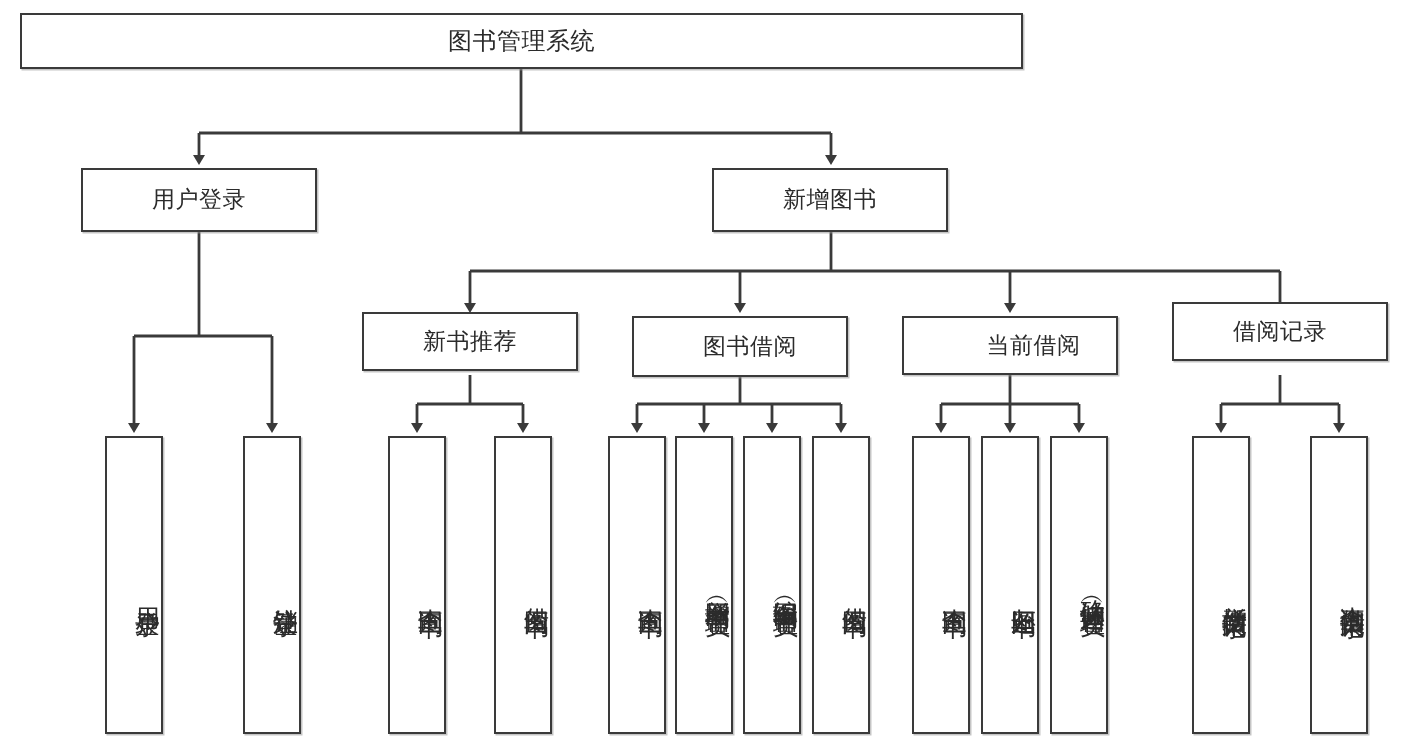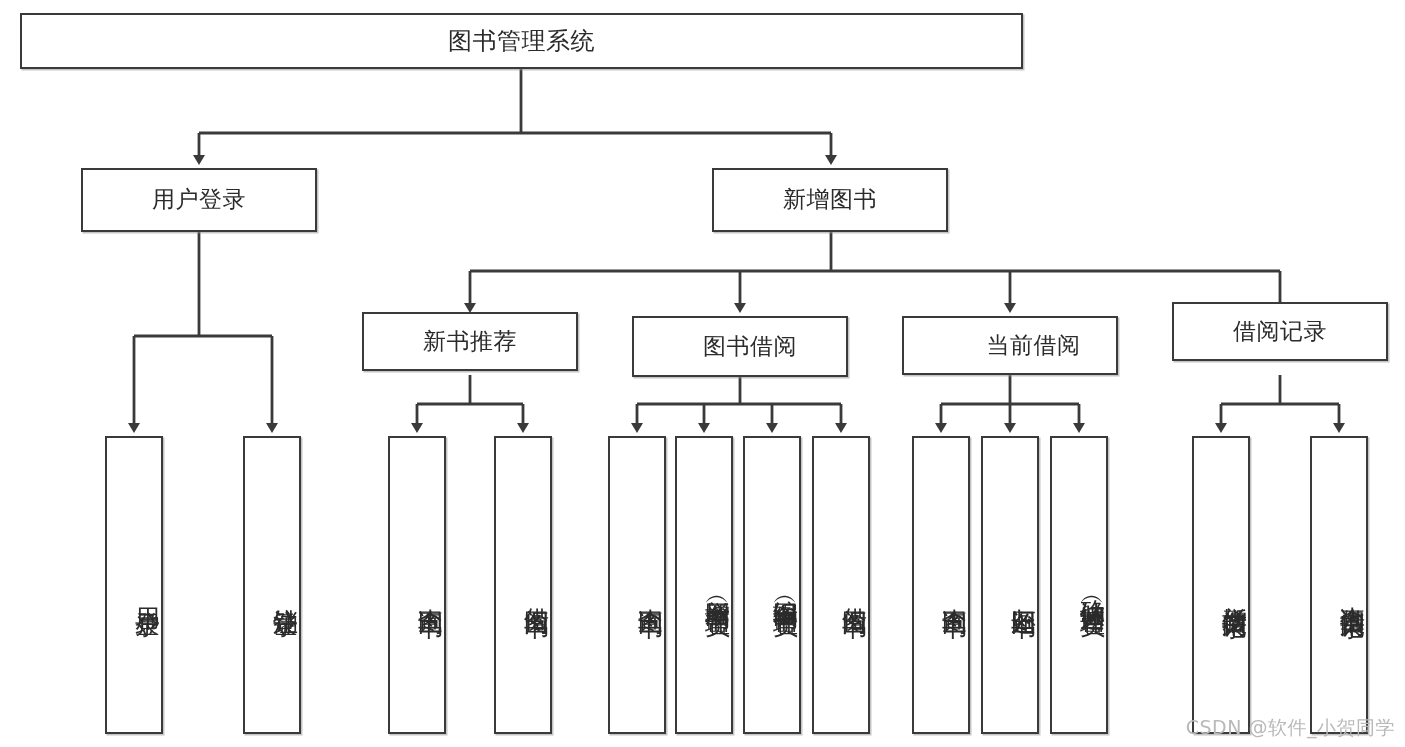--- a/index.html
+++ b/index.html
@@ -145,15 +145,14 @@
   <div class="node vert tall" style="left:743px; top:436px; width:58px; height:298px;">编辑图书（管理员）</div>
   <div class="node vert" style="left:812px; top:436px; width:58px; height:298px;">借阅图书</div>
 
   <div class="node vert" style="left:912px; top:436px; width:58px; height:298px;">查询图书</div>
   <div class="node vert" style="left:981px; top:436px; width:58px; height:298px;">归还图书</div>
   <div class="node vert tall" style="left:1050px; top:436px; width:58px; height:298px;">确认归还（管理员）</div>
 
   <div class="node vert" style="left:1192px; top:436px; width:58px; height:298px;">新增借阅记录</div>
   <div class="node vert" style="left:1310px; top:436px; width:58px; height:298px;">查询借阅记录</div>
 
-  <div class="watermark">CSDN @软件_小贺同学</div>
 
 </div>
 
 </body></html>

